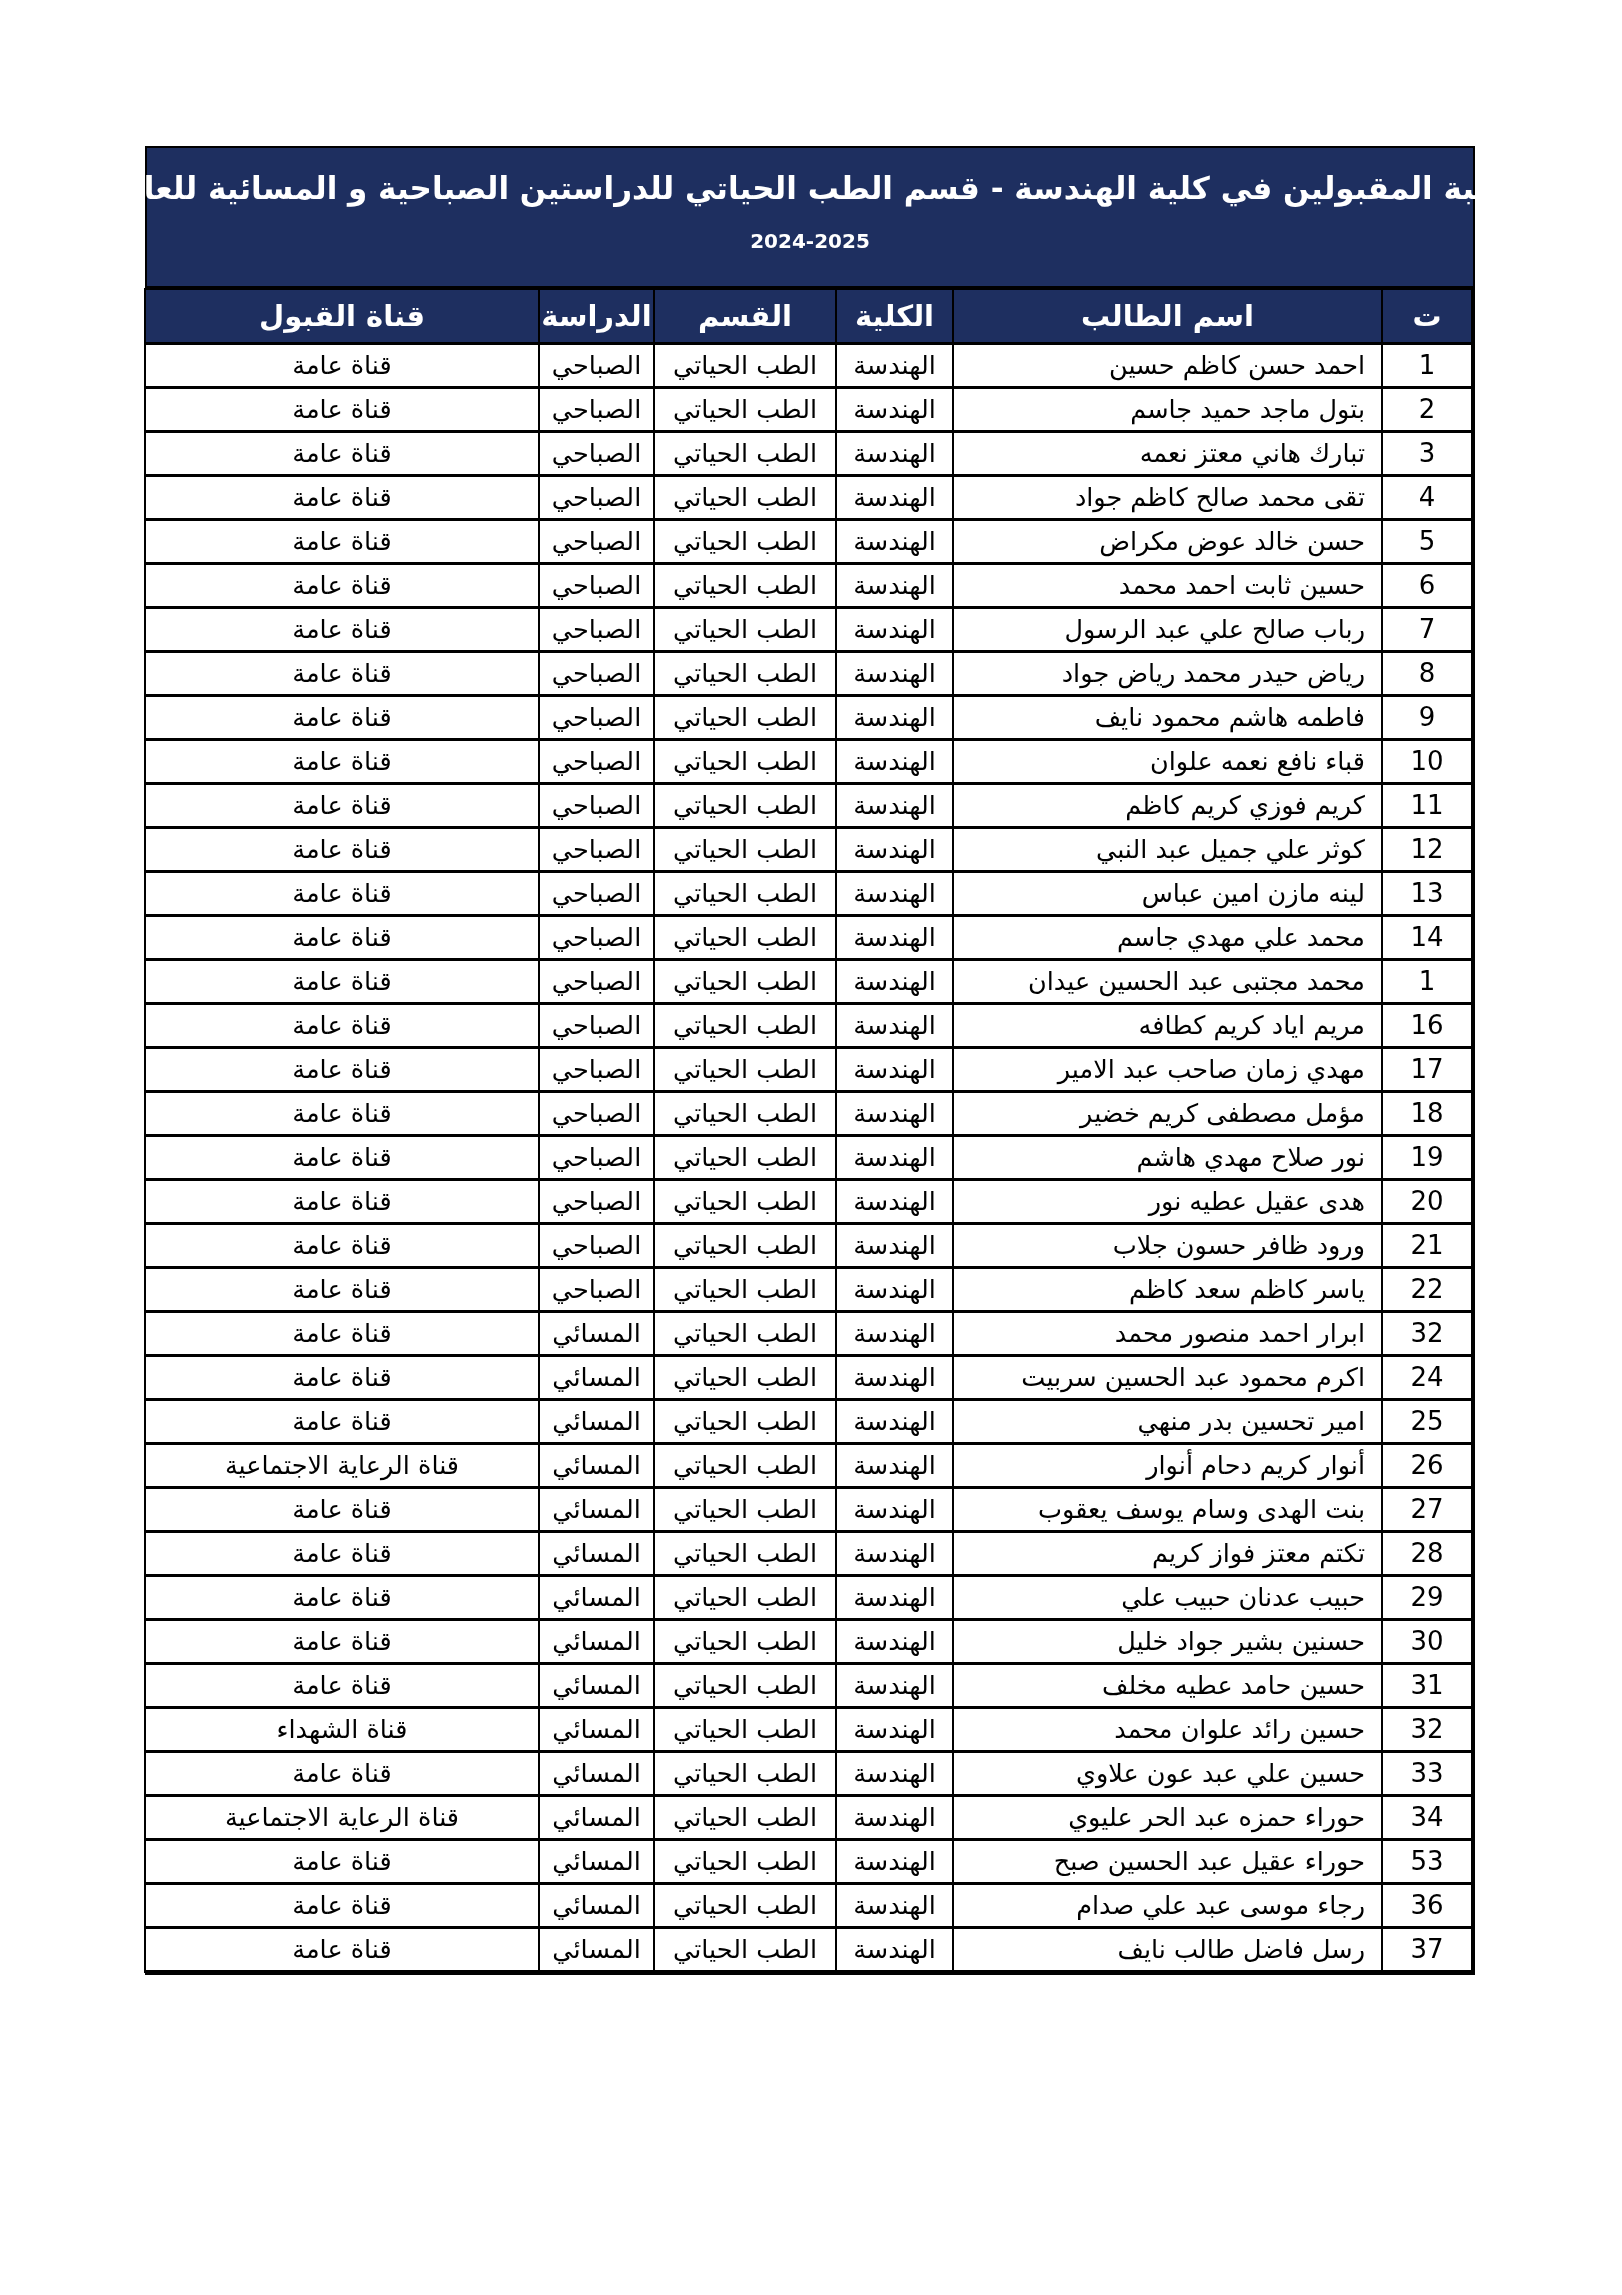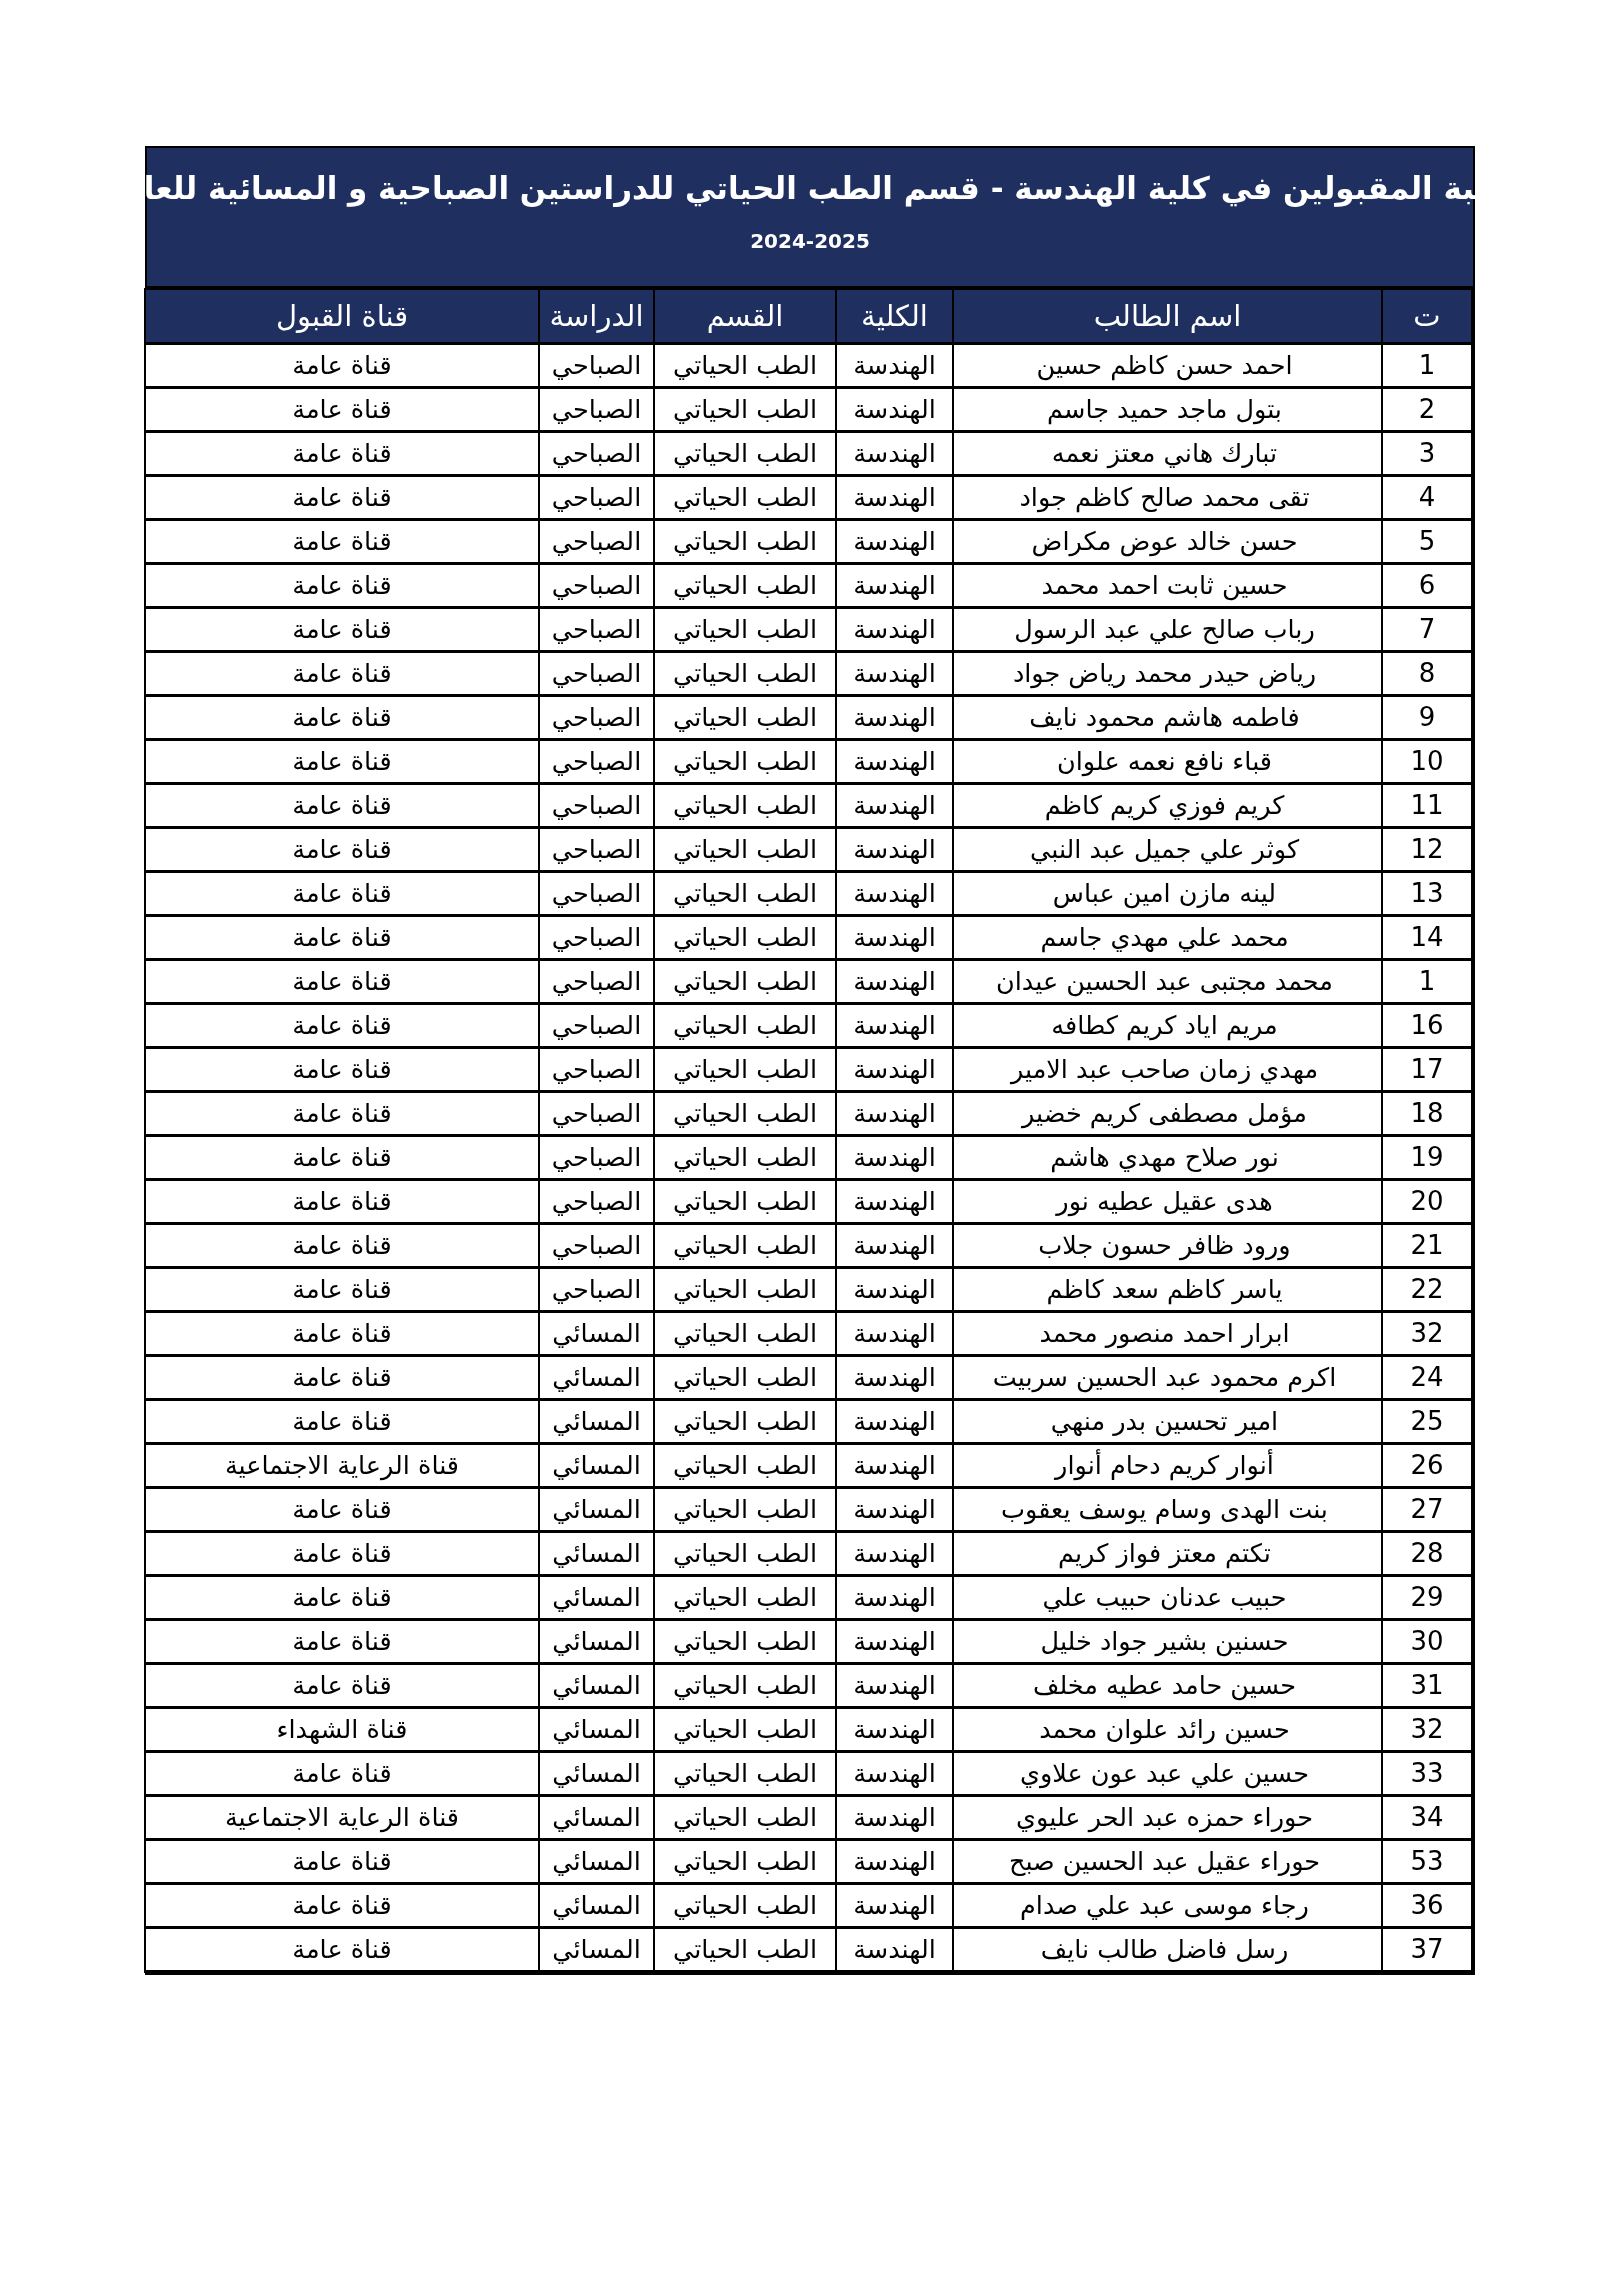--- a/index.html
+++ b/index.html
@@ -30,31 +30,31 @@
   .title-line2{
     font-size:20px;font-weight:bold;line-height:37px;margin-top:14.4px;
     direction:ltr;
   }
   table.students{
     width:100%;border-collapse:collapse;table-layout:fixed;
     background:var(--page-bg);
   }
   table.students th{
     background:var(--navy);color:var(--header-text);
-    font-size:29px;font-weight:normal;height:54px;text-align:center;
+    font-size:29px;font-weight:bold;height:54px;text-align:center;
     vertical-align:middle;
     border:2px solid var(--border);border-top-width:2.6px;border-bottom-width:3.3px;
   }
   table.students td{
     color:var(--body-text);font-size:25.5px;height:44px;text-align:center;
     vertical-align:middle;
     border:2px solid var(--border);border-top-width:3.3px;border-bottom-width:3.3px;
     overflow:hidden;white-space:nowrap;
   }
-  table.students td.cell-name{padding-right:6px;}
+  table.students td.cell-name{text-align:right;padding-right:16px;}
   table.students td.cell-no{font-size:26px;}
   col.c-no{width:90px;}
   col.c-name{width:429px;}
   col.c-college{width:117px;}
   col.c-dept{width:182px;}
   col.c-study{width:115px;}
   col.c-channel{width:394px;}
 </style>
 </head>
 <body>

